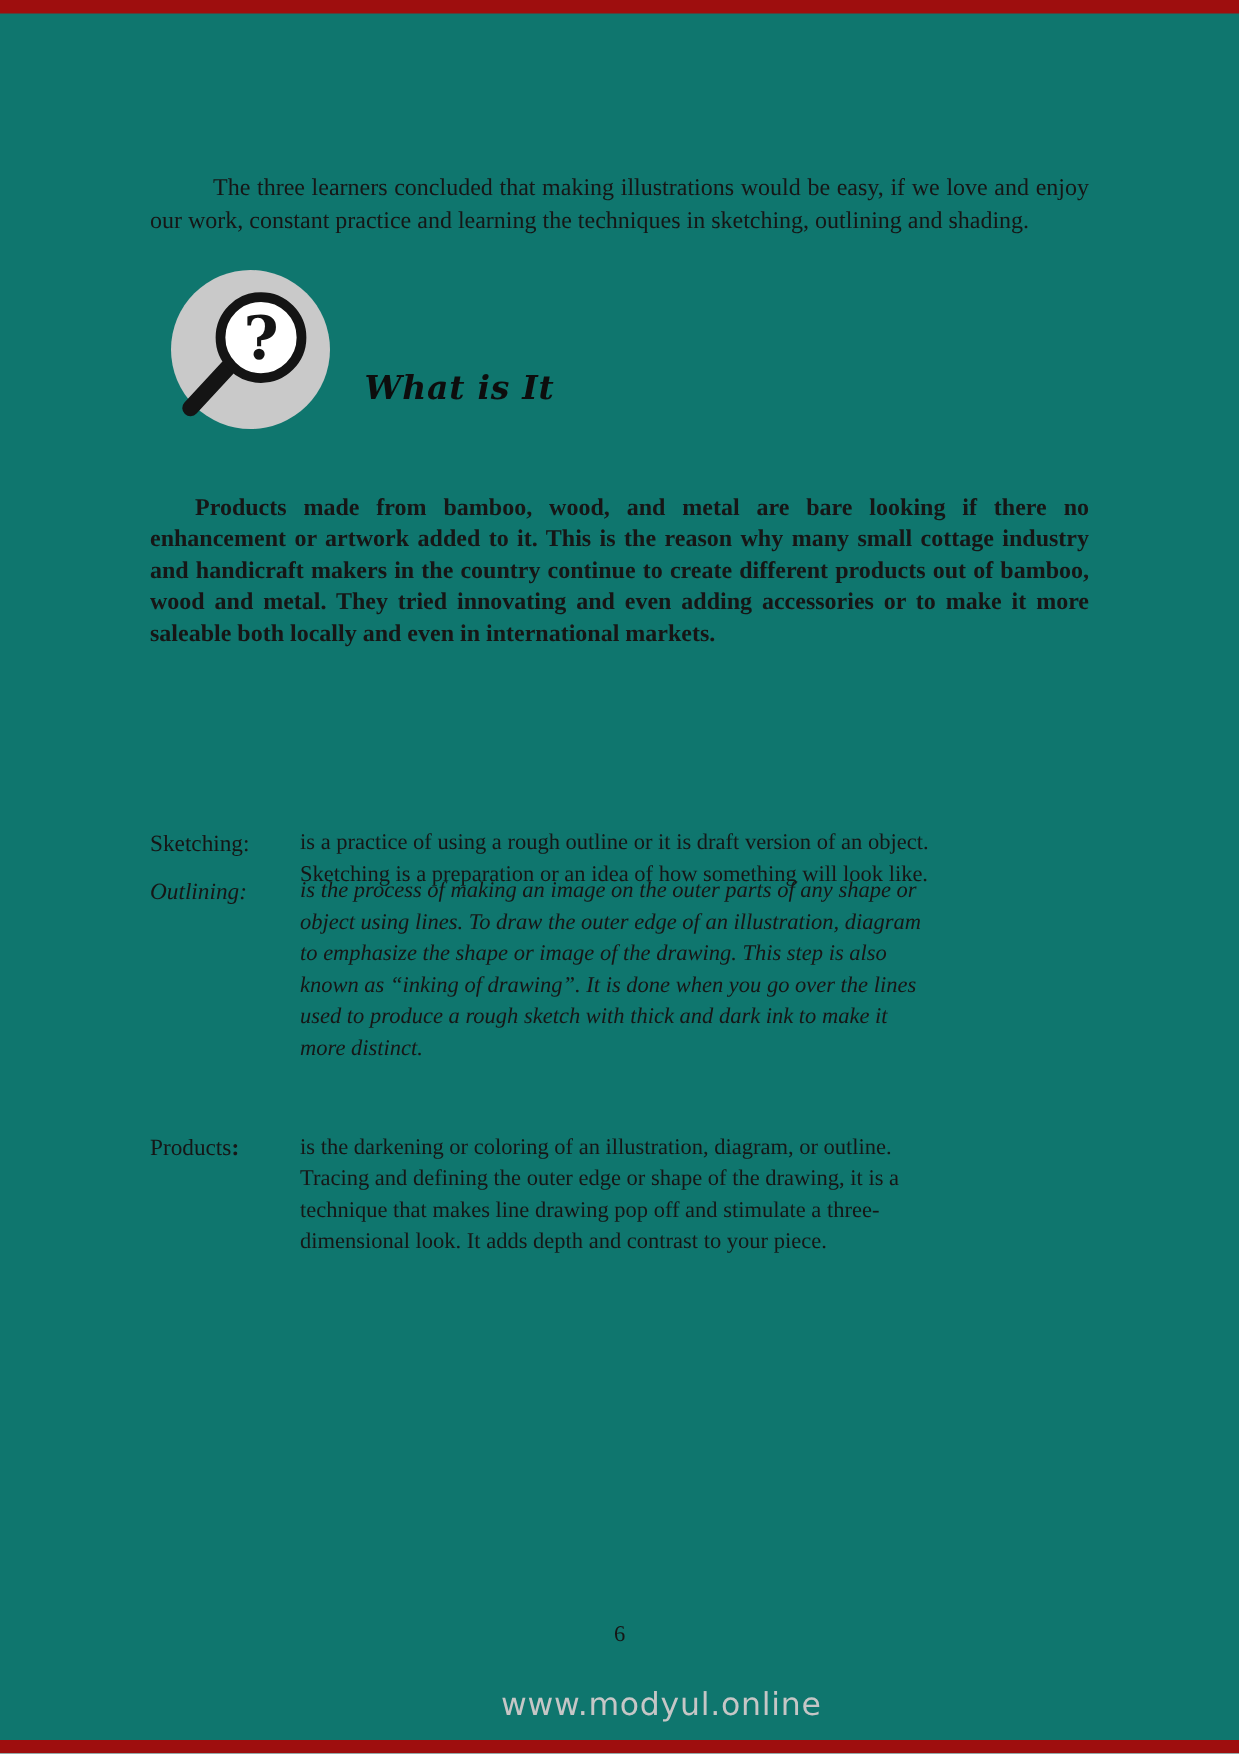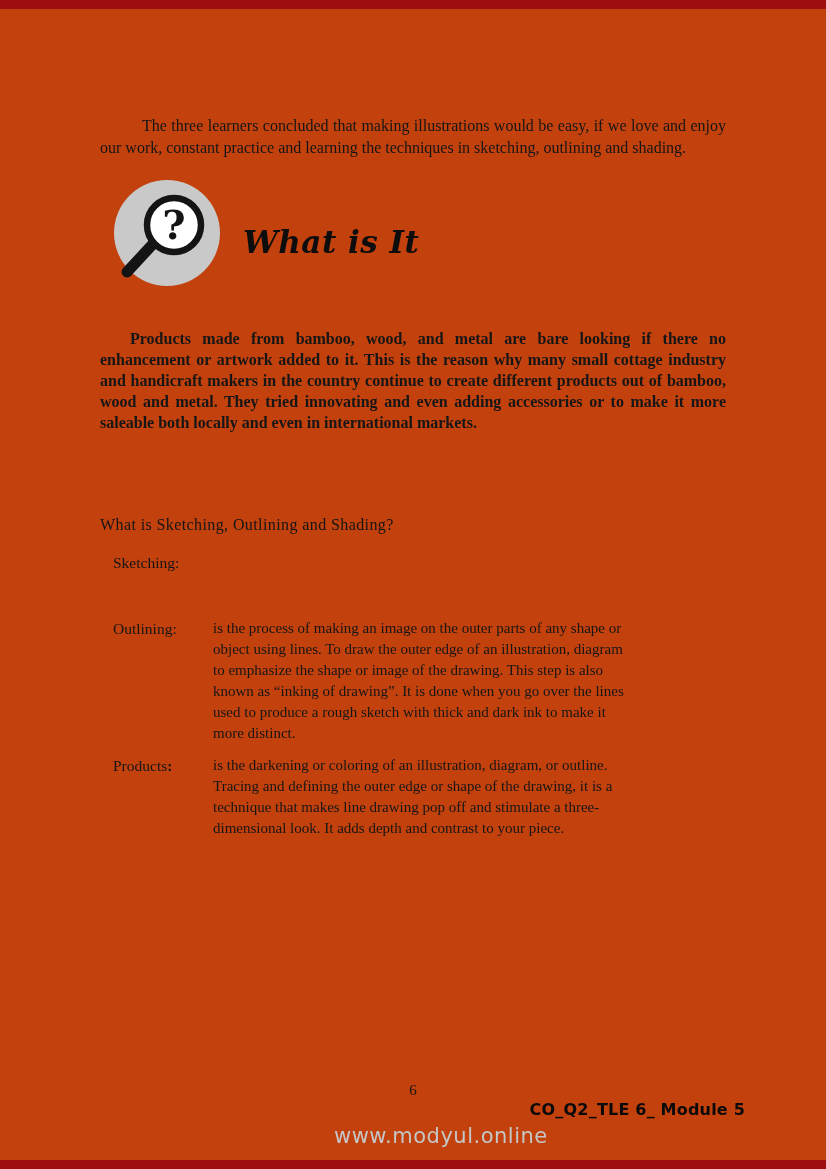--- a/index.html
+++ b/index.html
@@ -1,21 +1,21 @@
 <!DOCTYPE html>
 <html><head>
 <meta charset="utf-8">
 <style>
   html, body { margin: 0; padding: 0; background: #ffffff; }
   .page {
     position: relative;
     width: 826px;
     height: 1169px;
     margin: 0 auto;
-    background: #c2410c;
+    background: #0f766e;
     overflow: hidden;
     font-family: "Liberation Serif", serif;
     color: #161616;
   }
   .accent-bar {
     position: absolute;
     left: 0;
     width: 826px;
     height: 9px;
     background: #9e0e0e;
@@ -38,47 +38,46 @@
   .section-icon {
     position: absolute;
     left: 112px;
     top: 179px;
     width: 110px;
     height: 110px;
   }
   .section-title {
     position: absolute;
     left: 243px;
-    top: 203px;
+    top: 231px;
     font-family: "DejaVu Serif", serif;
     font-weight: bold;
     font-style: italic;
-    font-size: 31px;
+    font-size: 22px;
     letter-spacing: 0.5px;
     color: #0d0d0d;
   }
 
   .question-heading {
     position: absolute;
     left: 100px;
     top: 516px;
     font-size: 16px;
     letter-spacing: 0.4px;
   }
 
   .def-row {
     position: absolute;
     left: 100px;
     width: 660px;
     display: flex;
     align-items: flex-start;
-    margin-left: 13px;
   }
   .def-row.sketching { top: 552px; }
-  .def-row.outlining { top: 618px; }
+  .def-row.outlining { top: 584px; font-style: italic; }
   .def-row.shading   { top: 755px; }
   .def-term {
     flex: 0 0 100px;
     font-size: 15.5px;
     line-height: 21px;
     white-space: nowrap;
   }
   .def-desc {
     flex: 0 0 540px;
     font-size: 15px;
@@ -129,24 +128,25 @@
     <line x1="40" y1="66" x2="15" y2="93" stroke="#141414" stroke-width="11" stroke-linecap="round"></line>
     <circle cx="62" cy="46" r="27" fill="#ffffff" stroke="#141414" stroke-width="6.5"></circle>
     <text x="62" y="60" text-anchor="middle" font-family="DejaVu Serif, serif" font-weight="bold" font-size="40" fill="#141414">?</text>
   </svg>
 
   <h1 class="section-title">What is It</h1>
 
   <p class="para p-body1">Products made from bamboo, wood, and metal are bare looking if there no enhancement or artwork added to it. This is the reason why many small cottage industry and handicraft makers in the country continue to create different products out of bamboo, wood and metal. They tried innovating and even adding accessories or to make it more saleable both locally and even in international markets.</p>
 
 
-  <div class="question-heading">What is Sketching, Outlining and Shading?</div>
 
   <div class="def-row sketching">
     <span class="def-term"><span>Sketching</span><span>:</span></span>
+    <span class="def-desc">is a practice of using a rough outline or it is draft version of an object.
+Sketching is a preparation or an idea of how something will look like.</span>
   </div>
 
   <div class="def-row outlining">
     <span class="def-term"><span>Outlining</span><span>:</span></span>
     <span class="def-desc">is the process of making an image on the outer parts of any shape or
 object using lines. To draw the outer edge of an illustration, diagram
 to emphasize the shape or image of the drawing. This step is also
 known as “inking of drawing”. It is done when you go over the lines
 used to produce a rough sketch with thick and dark ink to make it
 more distinct.</span>
@@ -155,19 +155,18 @@
   <div class="def-row shading">
     <span class="def-term"><span>Products</span><span class="bold-colon">:</span></span>
     <span class="def-desc">is the darkening or coloring of an illustration, diagram, or outline.
 Tracing and defining the outer edge or shape of the drawing, it is a
 technique that makes line drawing pop off and stimulate a three-
 dimensional look. It adds depth and contrast to your piece.</span>
   </div>
 
   <div class="page-number">6</div>
 
-  <div class="module-code">CO_Q2_TLE 6_ Module 5</div>
 
   <div class="watermark">www.modyul.online</div>
 
   <div class="accent-bar bottom" style="background-color: rgb(158, 14, 14);"></div>
 
 </div>
 
 </body></html>

